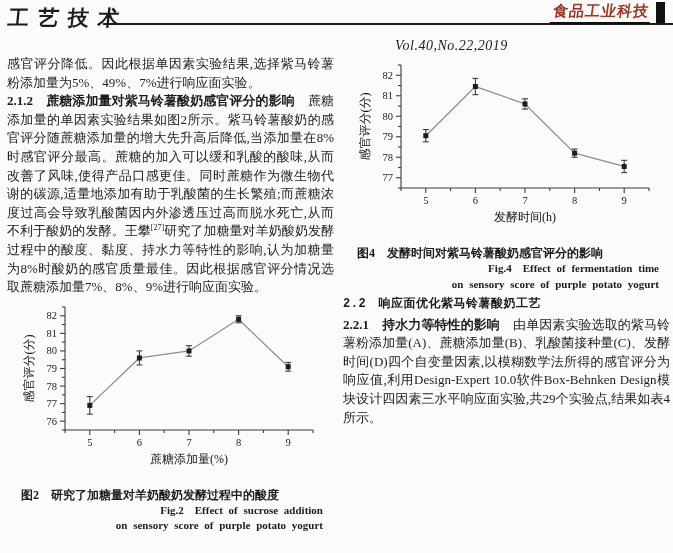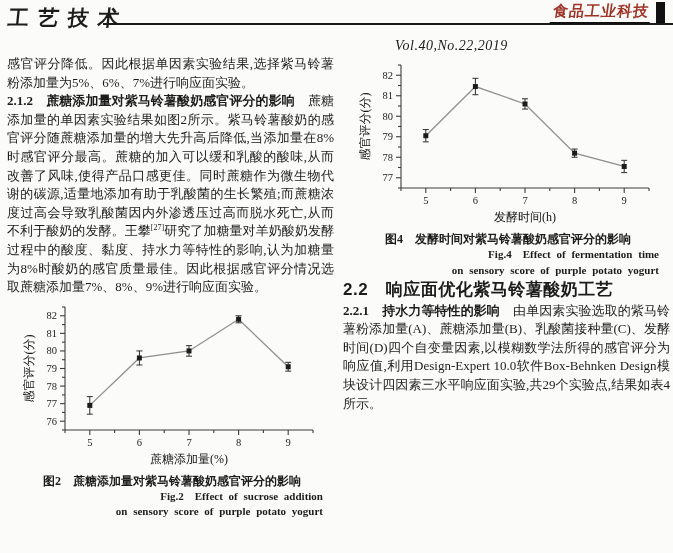--- a/index.html
+++ b/index.html
@@ -47,49 +47,49 @@
     font-size:13px;line-height:18.6px;
     text-align:justify;
   }
   .col-left{left:7px;}
   .col-right{left:343px;}
   .column p{margin:0;}
   .column b{font-weight:bold;}
   sup.ref{font-size:8px;line-height:0;vertical-align:super;}
   h3.sec{
     margin:3px 0 2px 0;
-    font-size:17px;font-weight:bold;
-    font-family:Liberation Sans, sans-serif;
+    font-size:12px;font-weight:bold;
+    font-family:Liberation Mono, monospace;
     letter-spacing:.5px;
   }
   
   .figure{margin:2px 0 0 14px;width:302px;}
   .figure svg{display:block;}
   .cap-cn{
-    text-align:center;font-weight:bold;
-    font-size:12px;line-height:16px;margin-top:4px;
+    text-align:left;font-weight:bold;
+    font-size:12px;line-height:16px;margin-top:18px;
   }
   .cap-en{
     text-align:right;font-weight:bold;
     font-size:11px;line-height:15.5px;
     word-spacing:3px;
     font-family:"Liberation Serif",serif;
   }
 </style>
 </head>
 <body>
 
 <div class="masthead">工艺技术</div>
 <div class="header-rule"></div>
 <div class="journal-logo" style="color: rgb(158, 53, 39);">食品工业科技</div>
 <div class="logo-bar"></div>
 <div class="issue-line">Vol.40,No.22,2019</div>
 
 <div class="column col-left">
-  <p>感官评分降低。因此根据单因素实验结果,选择紫马铃薯粉添加量为5%、6%、7%进行响应面实验。</p>
+  <p>感官评分降低。因此根据单因素实验结果,选择紫马铃薯粉添加量为5%、49%、7%进行响应面实验。</p>
   <p><b>2.1.2　蔗糖添加量对紫马铃薯酸奶感官评分的影响</b><span>　蔗糖添加量的单因素实验结果如图2所示。紫马铃薯酸奶的感官评分随蔗糖添加量的增大先升高后降低,当添加量在8%时感官评分最高。蔗糖的加入可以缓和乳酸的酸味,从而改善了风味,使得产品口感更佳。同时蔗糖作为微生物代谢的碳源,适量地添加有助于乳酸菌的生长繁殖;而蔗糖浓度过高会导致乳酸菌因内外渗透压过高而脱水死亡,从而不利于酸奶的发酵。王攀</span><sup class="ref">[27]</sup><span>研究了加糖量对羊奶酸奶发酵过程中的酸度、黏度、持水力等特性的影响,认为加糖量为8%时酸奶的感官质量最佳。因此根据感官评分情况选取蔗糖添加量7%、8%、9%进行响应面实验。</span></p>
 
   <div class="figure">
     <svg width="302" height="170" viewBox="0 0 302 170">
         <line x1="44" y1="8" x2="44" y2="131" stroke="#3c3c3c" stroke-width="1.1"></line>
         <line x1="44" y1="131" x2="292" y2="131" stroke="#3c3c3c" stroke-width="1.1"></line>
         <line x1="41" y1="131" x2="44" y2="131" stroke="#3c3c3c" stroke-width="1.1"></line>
         <line x1="39" y1="122.21428571428572" x2="44" y2="122.21428571428572" stroke="#3c3c3c" stroke-width="1.1"></line>
         <text x="36" y="125.71428571428572" text-anchor="end" font-size="10.5" font-family="&quot;Liberation Serif&quot;,serif" fill="#222">76</text>
         <line x1="41" y1="113.42857142857143" x2="44" y2="113.42857142857143" stroke="#3c3c3c" stroke-width="1.1"></line>
@@ -144,21 +144,21 @@
         <line x1="214.6" y1="16.785714285714278" x2="220.6" y2="16.785714285714278" stroke="#2e2e2e" stroke-width="1"></line>
         <line x1="214.6" y1="23.814285714285802" x2="220.6" y2="23.814285714285802" stroke="#2e2e2e" stroke-width="1"></line>
         <rect x="215.1" y="17.800000000000054" width="5" height="5" fill="#1c1c1c"></rect>
         <line x1="267.20000000000005" y1="63.35000000000011" x2="267.20000000000005" y2="72.13571428571439" stroke="#2e2e2e" stroke-width="1"></line>
         <line x1="264.20000000000005" y1="63.35000000000011" x2="270.20000000000005" y2="63.35000000000011" stroke="#2e2e2e" stroke-width="1"></line>
         <line x1="264.20000000000005" y1="72.13571428571439" x2="270.20000000000005" y2="72.13571428571439" stroke="#2e2e2e" stroke-width="1"></line>
         <rect x="264.70000000000005" y="65.24285714285725" width="5" height="5" fill="#1c1c1c"></rect>
         <text x="168" y="164" text-anchor="middle" font-size="12" font-family="&quot;Liberation Serif&quot;,serif" fill="#111">蔗糖添加量(%)</text>
         <text x="12" y="69.5" text-anchor="middle" transform="rotate(-90 12 69.5)" font-size="12" font-family="&quot;Liberation Serif&quot;,serif" fill="#111">感官评分(分)</text>
       </svg>
-    <div class="cap-cn">图2　蔗糖添加量对紫马铃薯酸奶感官评分的影响</div>
+    <div class="cap-cn">图2　研究了加糖量对羊奶酸奶发酵过程中的酸度</div>
     <div class="cap-en">Fig.2　Effect of sucrose addition</div>
     <div class="cap-en">on sensory score of purple potato yogurt</div>
   </div>
 </div>
 
 <div class="column col-right">
 
   <div class="figure">
     <svg width="302" height="170" viewBox="0 0 302 170">
         <line x1="44" y1="8" x2="44" y2="131" stroke="#3c3c3c" stroke-width="1.1"></line>

